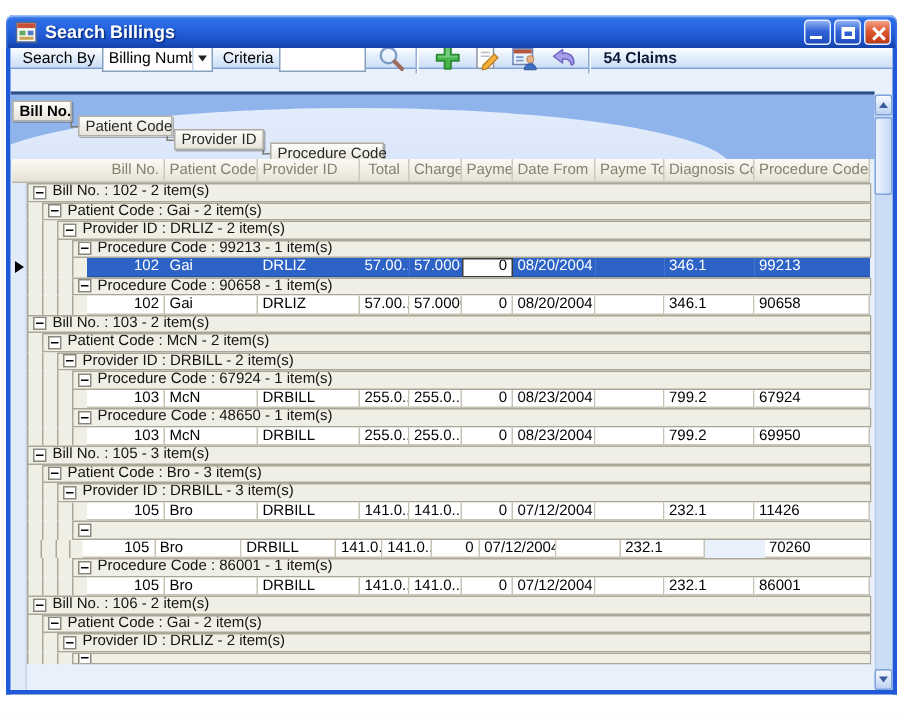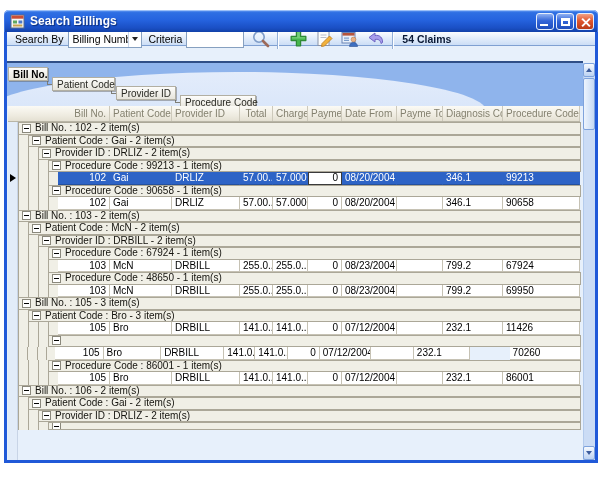--- a/index.html
+++ b/index.html
@@ -354,20 +354,28 @@
               <span class="glabel">Bill No. : 105 - 3 item(s)</span>
             </div>
           </div>
           <div class="grid-row group-row">
             <div class="indent"></div>
             <div class="group-box">
               <span class="cglyph"></span>
               <span class="glabel">Patient Code : Bro - 3 item(s)</span>
             </div>
           </div>
+          <div class="grid-row group-row">
+            <div class="indent"></div>
+            <div class="indent"></div>
+            <div class="group-box">
+              <span class="cglyph"></span>
+              <span class="glabel">Provider ID : DRBILL - 3 item(s)</span>
+            </div>
+          </div>
           <div class="grid-row data-row">
             <div class="indent"></div>
             <div class="indent"></div>
             <div class="indent"></div>
             <div class="indent"></div>
             <div class="cell" style="width: 52px; text-align: right;">105</div>
             <div class="cell" style="width: 62px; text-align: left;">Bro</div>
             <div class="cell" style="width: 68px; text-align: left;">DRBILL</div>
             <div class="cell" style="width: 33px; text-align: left;">141.0...</div>
             <div class="cell" style="width: 35px; text-align: left;">141.0...</div>

